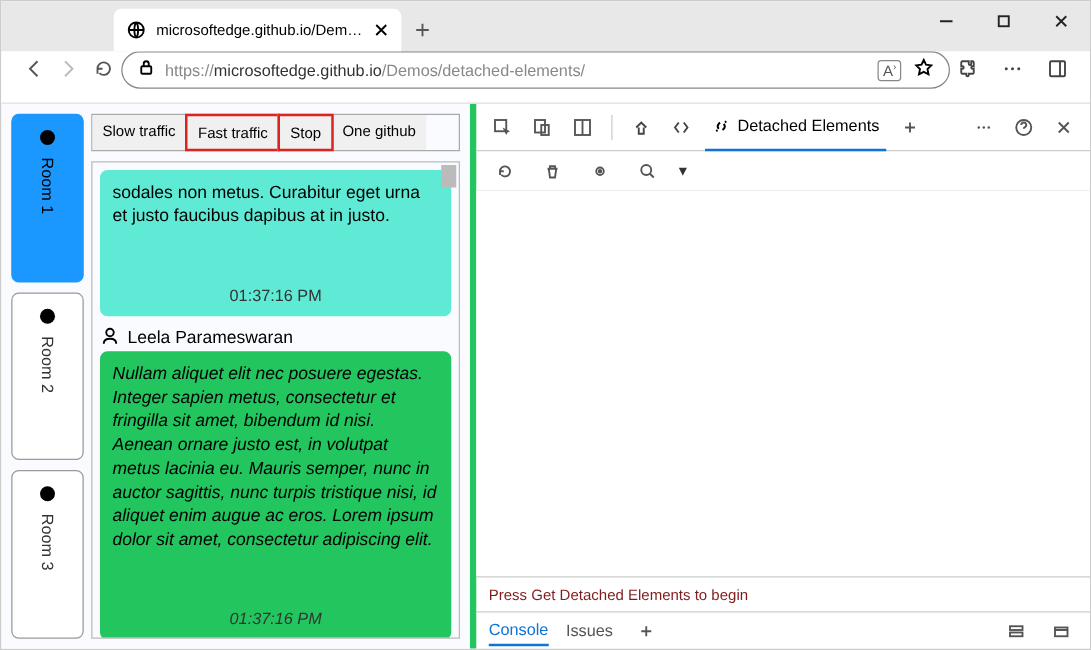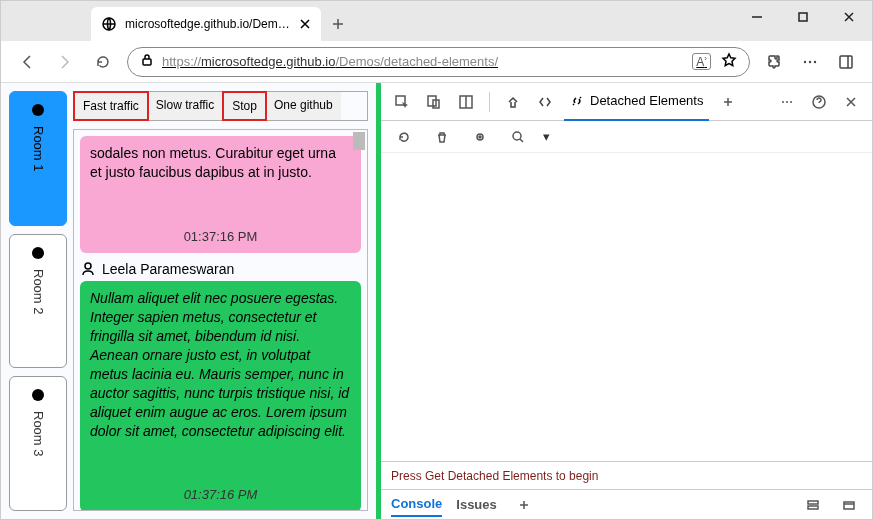--- a/index.html
+++ b/index.html
@@ -8,21 +8,21 @@
     
     .titlebar { height: 40px; display: flex; align-items: flex-end; padding-left: 90px; background: #e8e8e8; position: relative; }
     .tab { background: #fff; height: 34px; border-radius: 6px 6px 0 0; display: flex; align-items: center; padding: 0 10px; gap: 8px; width: 230px; }
     .tab .globe-icon svg, .tab .close-icon svg { display: block; }
     .tab-title { font-size: 12px; flex: 1; white-space: nowrap; overflow: hidden; text-overflow: ellipsis; }
     .new-tab { width: 34px; height: 34px; display: flex; align-items: center; justify-content: center; font-size: 18px; color: #555; }
     .win-controls { position: absolute; right: 0; top: 0; display: flex; }
     .win-btn { width: 46px; height: 32px; display: flex; align-items: center; justify-content: center; color: #222; }
     
     
-    .urlbar { height: 42px; display: flex; align-items: center; padding: 0 12px; gap: 10px; border-bottom: 1px solid #ddd; background: #fff; text-decoration: underline; }
+    .urlbar { height: 42px; display: flex; align-items: flex-start; padding: 0 12px; border-bottom: 1px solid #ddd; background: #fff; }
     .nav-btn { width: 28px; height: 28px; display: flex; align-items: center; justify-content: center; color: #555; }
     .nav-btn.disabled { color: #bbb; }
     .url-input-wrap { flex: 1; height: 30px; border: 1px solid #888; border-radius: 15px; display: flex; align-items: center; padding: 0 12px; gap: 8px; }
     .url-text { font-size: 13px; color: #888; flex: 1; white-space: nowrap; overflow: hidden; }
     .url-text .dark { color: #333; }
     .url-right-icons { display: flex; gap: 10px; align-items: center; }
     .tail-icons { display: flex; gap: 8px; align-items: center; }
     .tail-btn { width: 28px; height: 28px; display: flex; align-items: center; justify-content: center; color: #444; }
     
     
@@ -40,42 +40,42 @@
     .chat-area { flex: 1; display: flex; flex-direction: column; padding-right: 8px; }
     .traffic-bar { display: flex; gap: 0; border: 1px solid #aaa; margin-bottom: 8px; }
     .traffic-btn { font-size: 12px; padding: 6px 8px; border-right: 1px solid #aaa; background: #f0f0f0; cursor: pointer; }
     .traffic-btn:last-child { border-right: none; }
     .traffic-btn.hl { border: 2px solid #d22; margin: -1px; position: relative; z-index: 1; }
     
     .messages { flex: 1; border: 1px solid #bbb; padding: 6px 6px; overflow: hidden; position: relative; }
     .msg-block { margin-bottom: 8px; }
     .msg-header { display: flex; align-items: flex-start; gap: 6px; font-size: 14px; font-weight: 400; margin-bottom: 4px; }
     .msg-body { border-radius: 6px; padding: 8px 10px; font-size: 14px; line-height: 1.35; }
-    .msg-body.purple { background: #f9a8d4; }
+    .msg-body.purple { background: #5eead4; }
     .msg-body.cyan { background: #22c55e; font-style: italic; }
     .msg-time { text-align: center; font-size: 13px; color: #333; padding-top: 6px; margin-top: 40px; }
     .scrollbar-track { position: absolute; right: 0; top: 0; bottom: 0; width: 16px; }
     .scrollbar-thumb { position: absolute; right: 2px; top: 2px; width: 12px; height: 18px; background: #bbb; }
     
     
     .devtools { flex: 1; display: flex; flex-direction: column; border-left: 5px solid #22c55e; }
     .dt-tabs { height: 38px; display: flex; align-items: center; padding: 0 8px; gap: 6px; border-bottom: 1px solid #ccc; }
     .dt-icon-btn { width: 26px; height: 26px; display: flex; align-items: center; justify-content: center; color: #555; }
     .dt-sep { width: 1px; height: 20px; background: #ccc; margin: 0 4px; }
     .dt-tab { height: 38px; display: flex; align-items: center; padding: 0 6px; font-size: 13px; color: #444; gap: 6px; }
     .dt-tab.active { border-bottom: 2px solid #1073d6; color: #000; }
     .dt-tail { margin-left: auto; display: flex; gap: 6px; align-items: center; }
     
     .dt-toolbar { height: 32px; display: flex; align-items: center; padding: 0 10px; gap: 12px; border-bottom: 1px solid #eee; font-size: 13px; }
     .dt-url { flex: 1; white-space: nowrap; overflow: hidden; color: #333; }
     .dt-main { flex: 1; background: #fff; }
     
     .dt-status { height: 28px; border-top: 1px solid #ccc; display: flex; align-items: center; padding: 0 10px; font-size: 12px; color: #7f1d1d; }
     .dt-drawer { height: 30px; border-top: 1px solid #ccc; display: flex; align-items: center; padding: 0 10px; gap: 14px; font-size: 13px; }
-    .dt-drawer-tab { color: #555; font-weight: bold; }
+    .dt-drawer-tab { color: #555; }
     .dt-drawer-tab.active { color: #1073d6; border-bottom: 2px solid #1073d6; padding-bottom: 4px; margin-bottom: -4px; }
     .dt-drawer-tail { margin-left: auto; display: flex; gap: 10px; align-items: center; }
     
     svg { fill: none; stroke: currentColor; stroke-width: 1.5; }
   </style>
 </head>
 <body>
 
 <div class="titlebar">
   <div class="tab">
@@ -181,22 +181,22 @@
           <div class="room-dot"></div>
           <div class="room-label">Room 2</div>
         </div>
         <div class="room">
           <div class="room-dot"></div>
           <div class="room-label">Room 3</div>
         </div>
       </div>
     <div class="chat-area">
       <div class="traffic-bar" id="traffic-container">
+          <div class="traffic-btn">Slow traffic</div>
           <div class="traffic-btn hl">Fast traffic</div>
-          <div class="traffic-btn">Slow traffic</div>
           <div class="traffic-btn hl">Stop</div>
           <div class="traffic-btn">One github</div>
         </div>
       <div class="messages" id="messages-container">
         <div class="msg-block">
             <div class="msg-body purple">sodales non metus. Curabitur eget urna et justo faucibus dapibus at in justo.<div class="msg-time">01:37:16 PM</div></div>
           </div>
           <div class="msg-block">
             <div class="msg-header">
               <svg width="16" height="16" viewBox="0 0 16 16">

